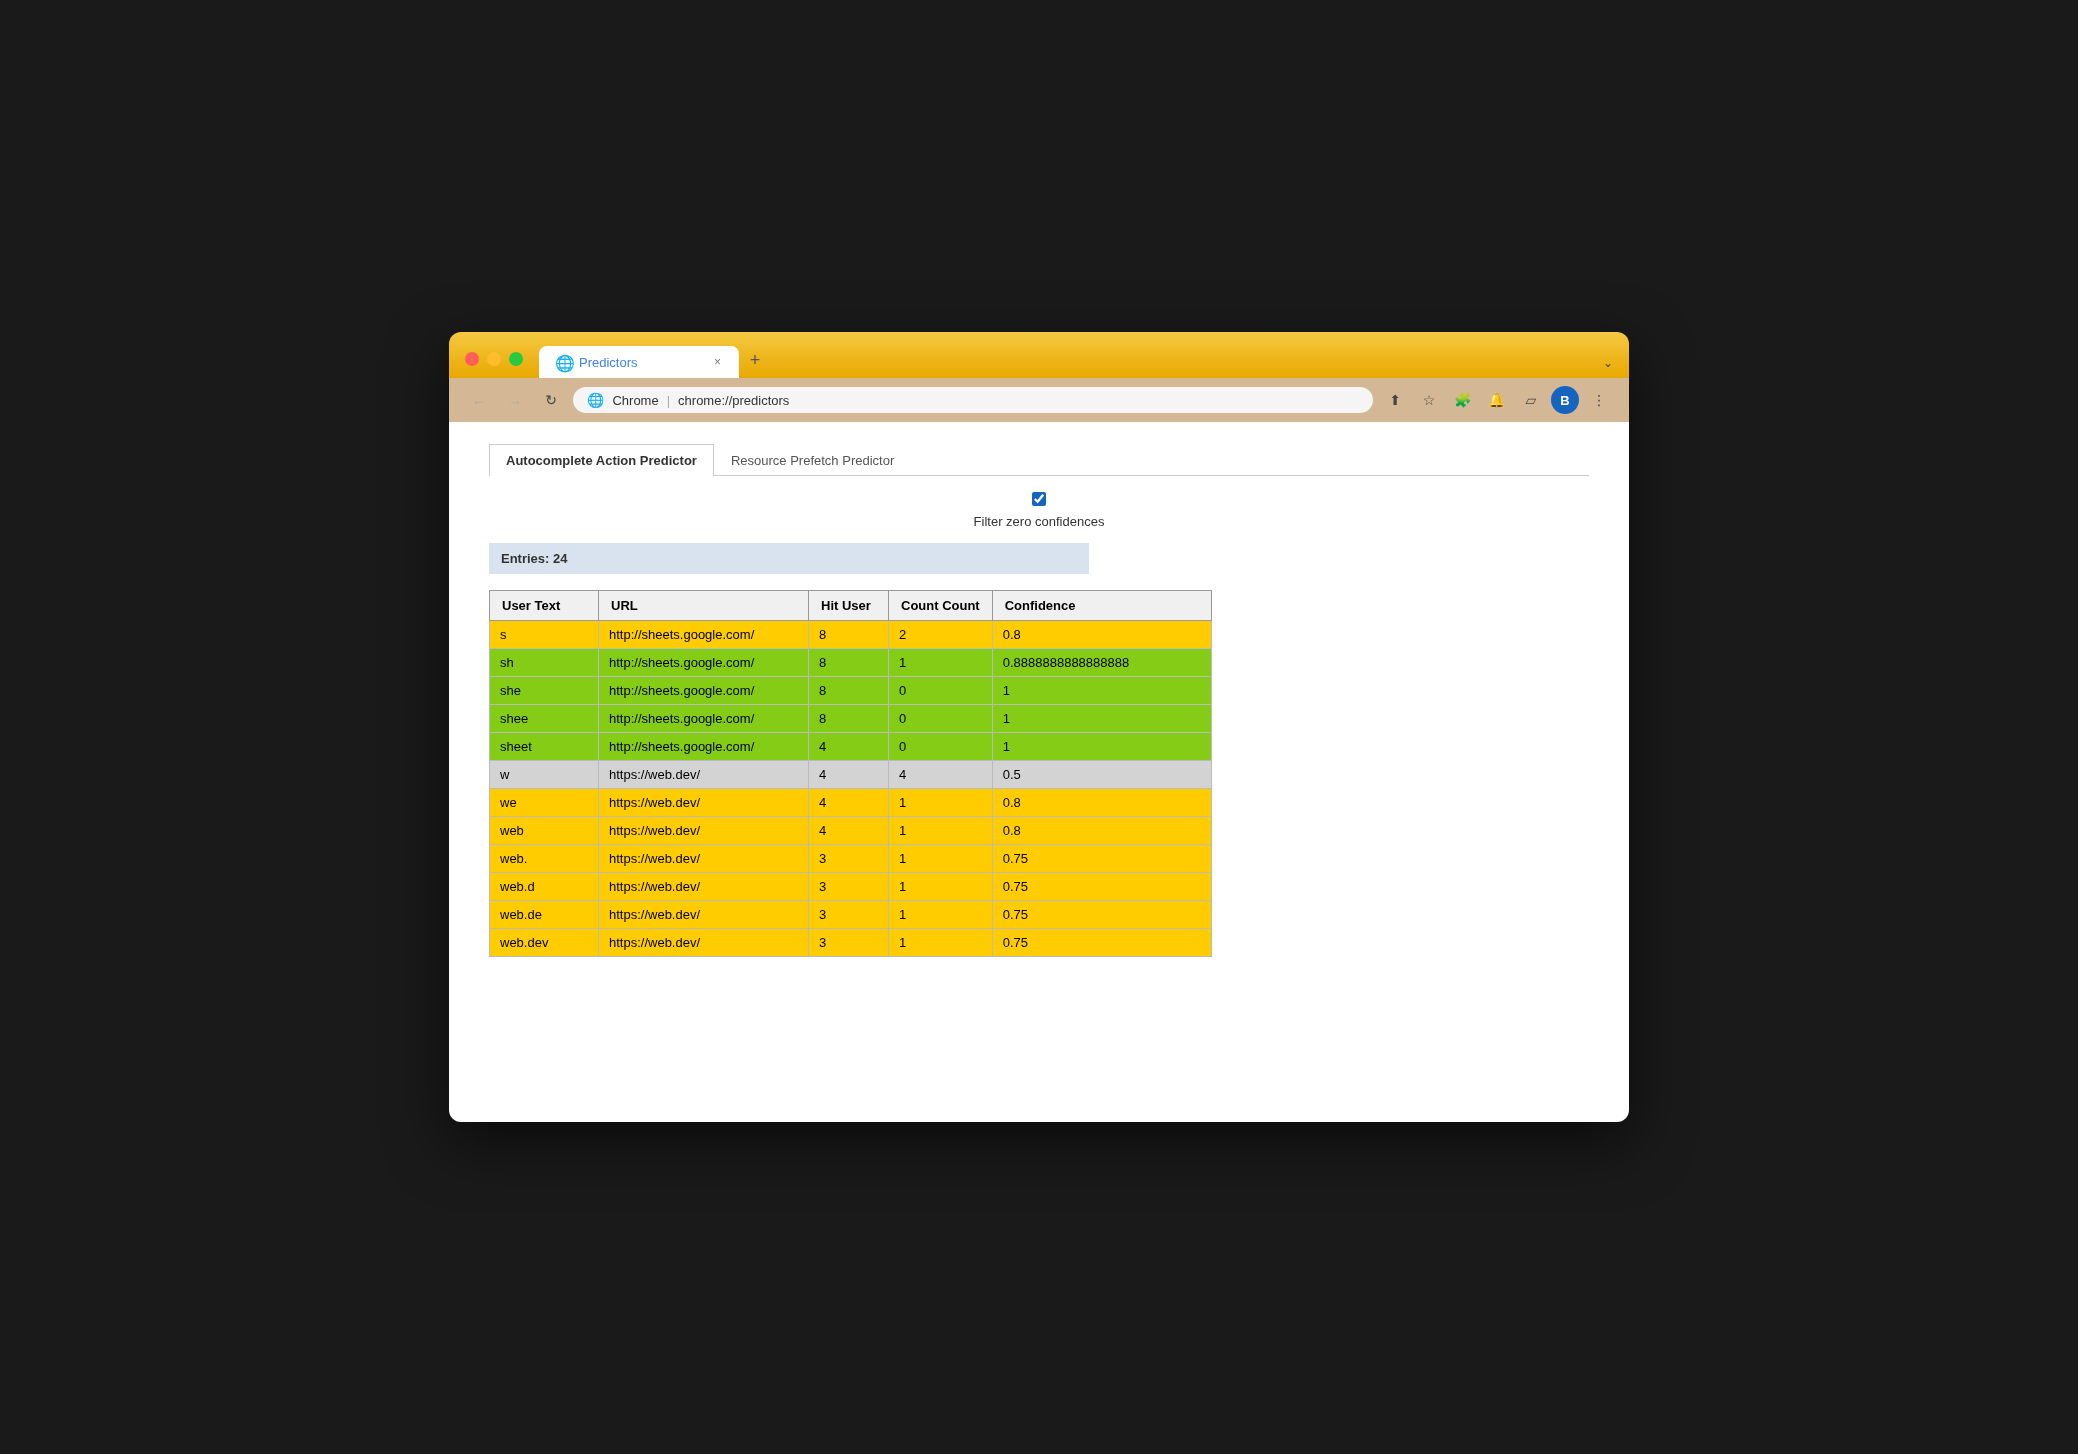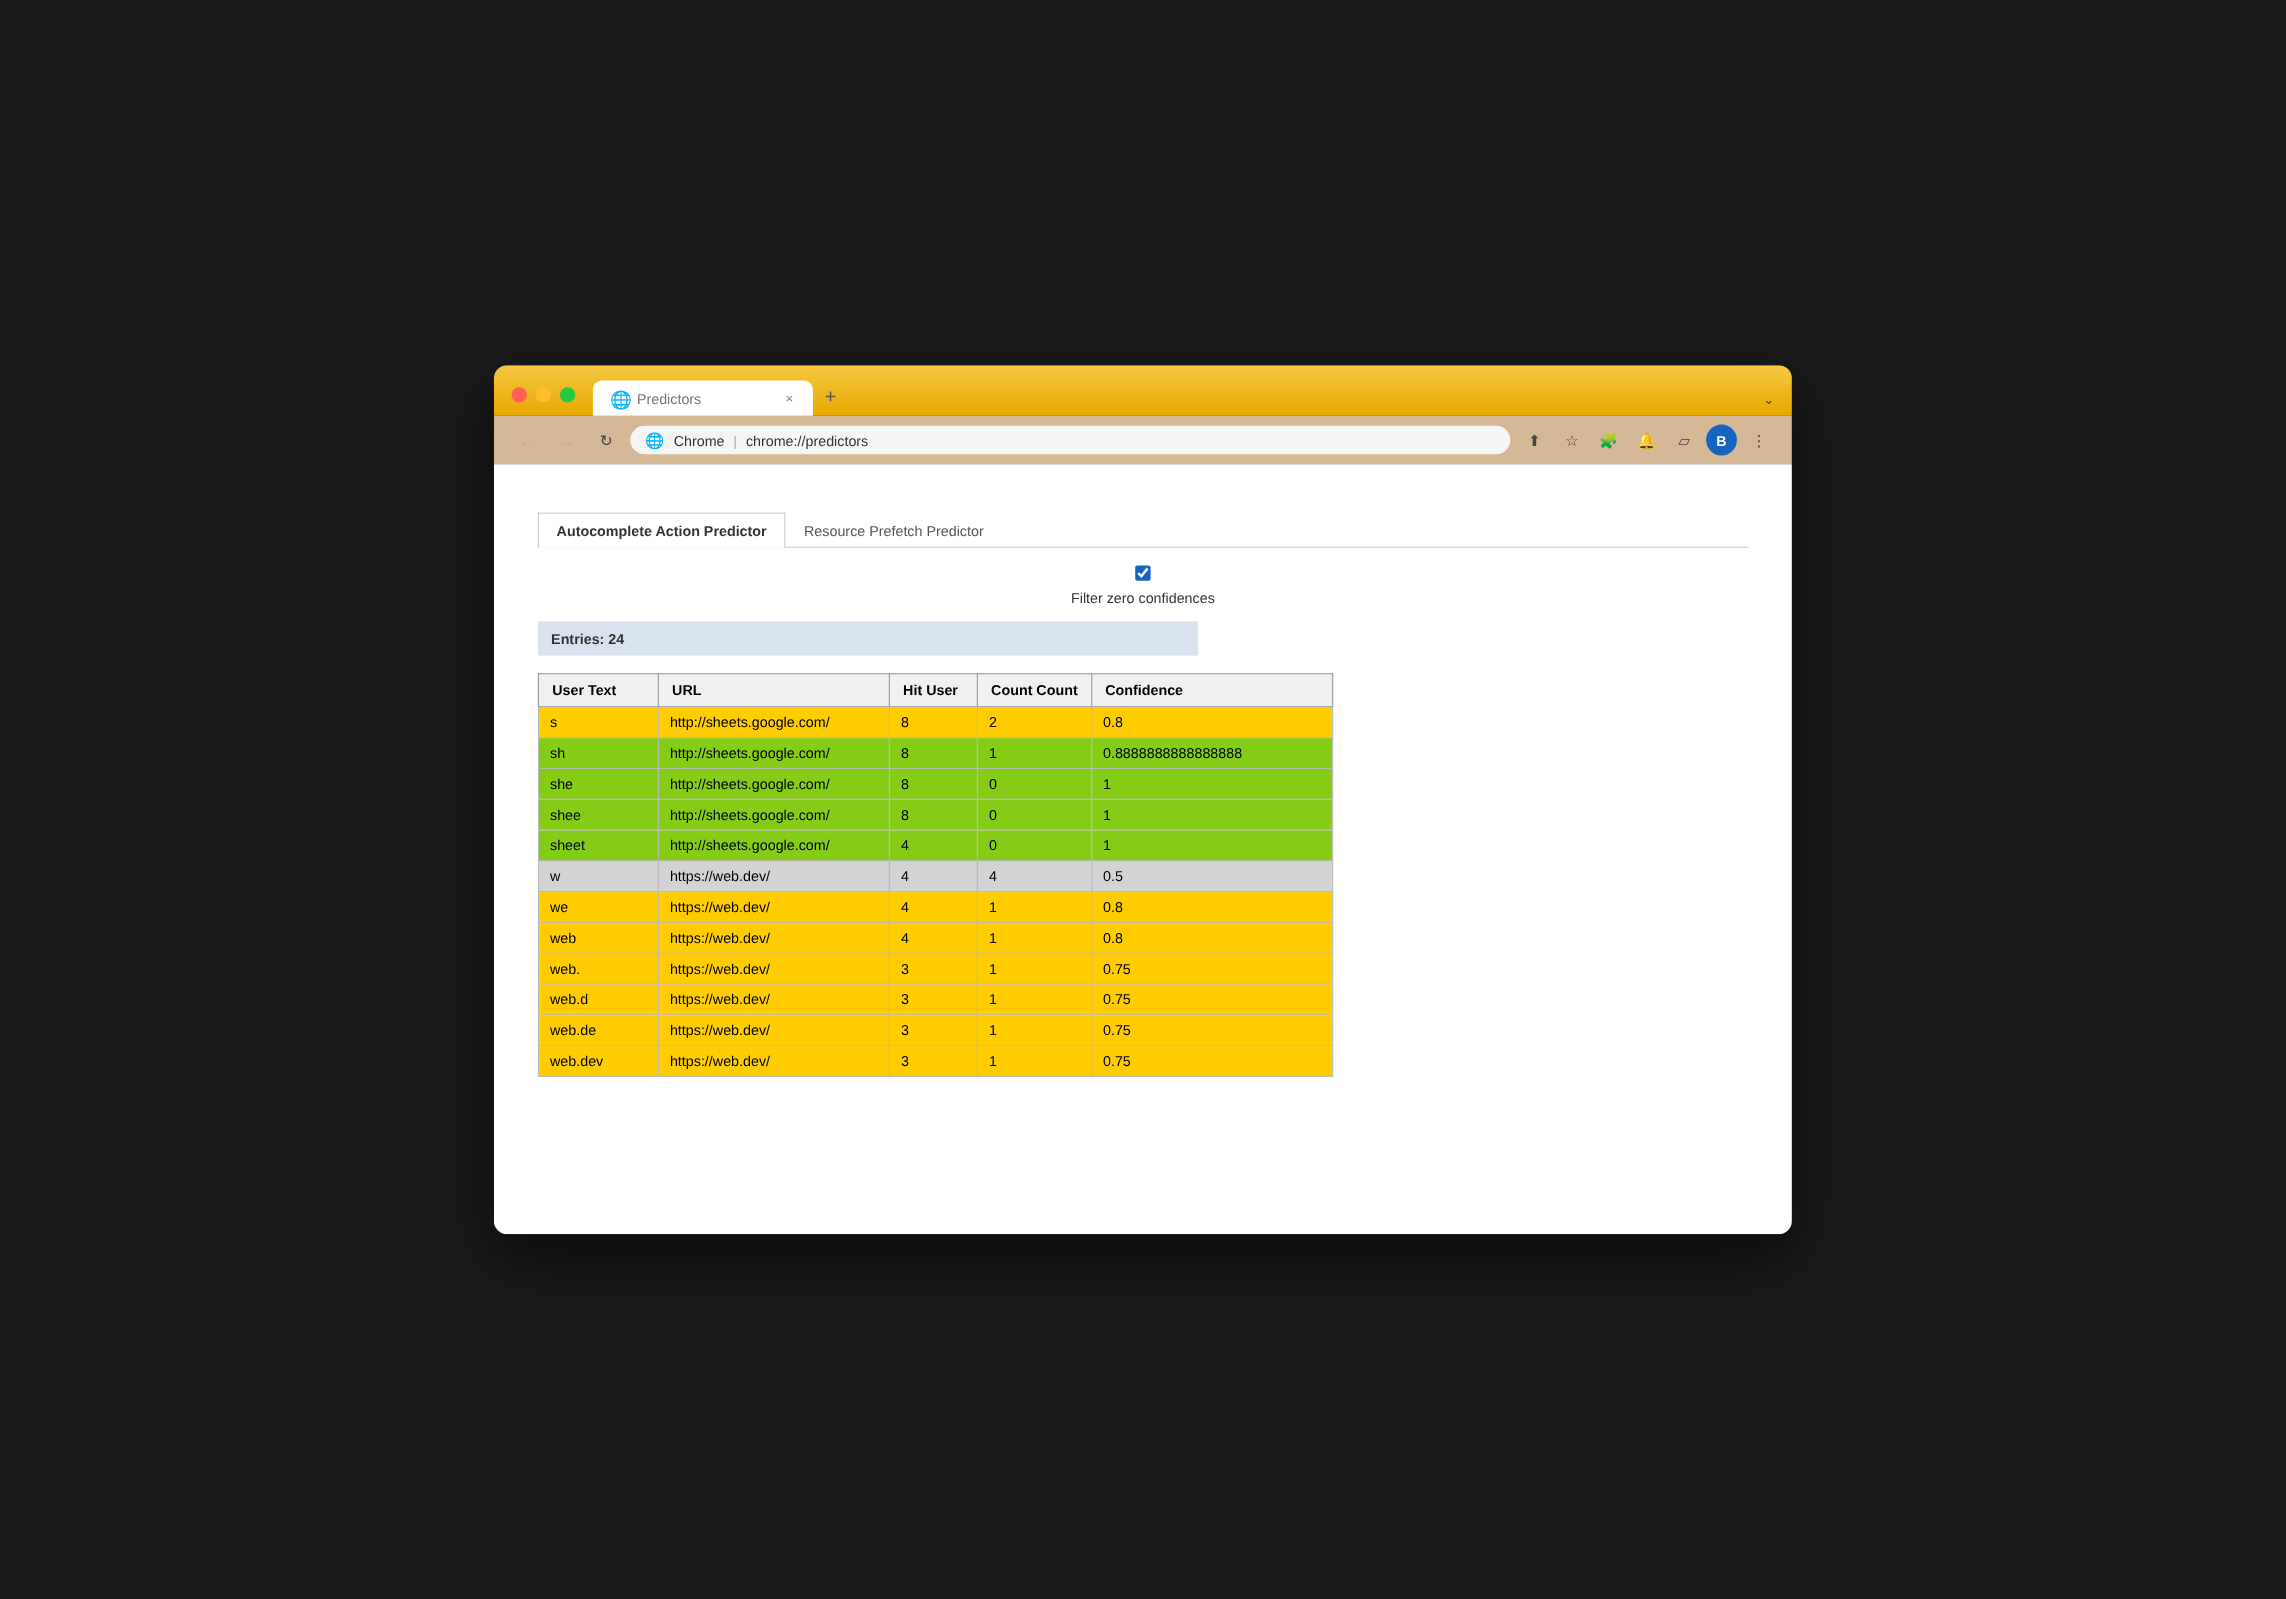--- a/index.html
+++ b/index.html
@@ -63,21 +63,21 @@
     }
 
     .tab-icon {
       width: 16px;
       height: 16px;
       color: #555;
     }
 
     .tab-title {
       font-size: 13px;
-      color: #737373;
+      color: #3b82f6;
       flex: 1;
     }
 
     .tab-close {
       font-size: 12px;
       color: #777;
       cursor: pointer;
       padding: 0 2px;
     }
 
@@ -192,21 +192,21 @@
       display: flex;
       align-items: center;
       justify-content: center;
       border: none;
       cursor: pointer;
     }
 
     
     .page-content {
       background: #ffffff;
-      padding: 44px 40px 60px 40px;
+      padding: 22px 40px 60px 40px;
       min-height: 700px;
     }
 
     
     .page-tabs {
       display: flex;
       border-bottom: 1px solid #ccc;
       margin-bottom: 16px;
     }
 

